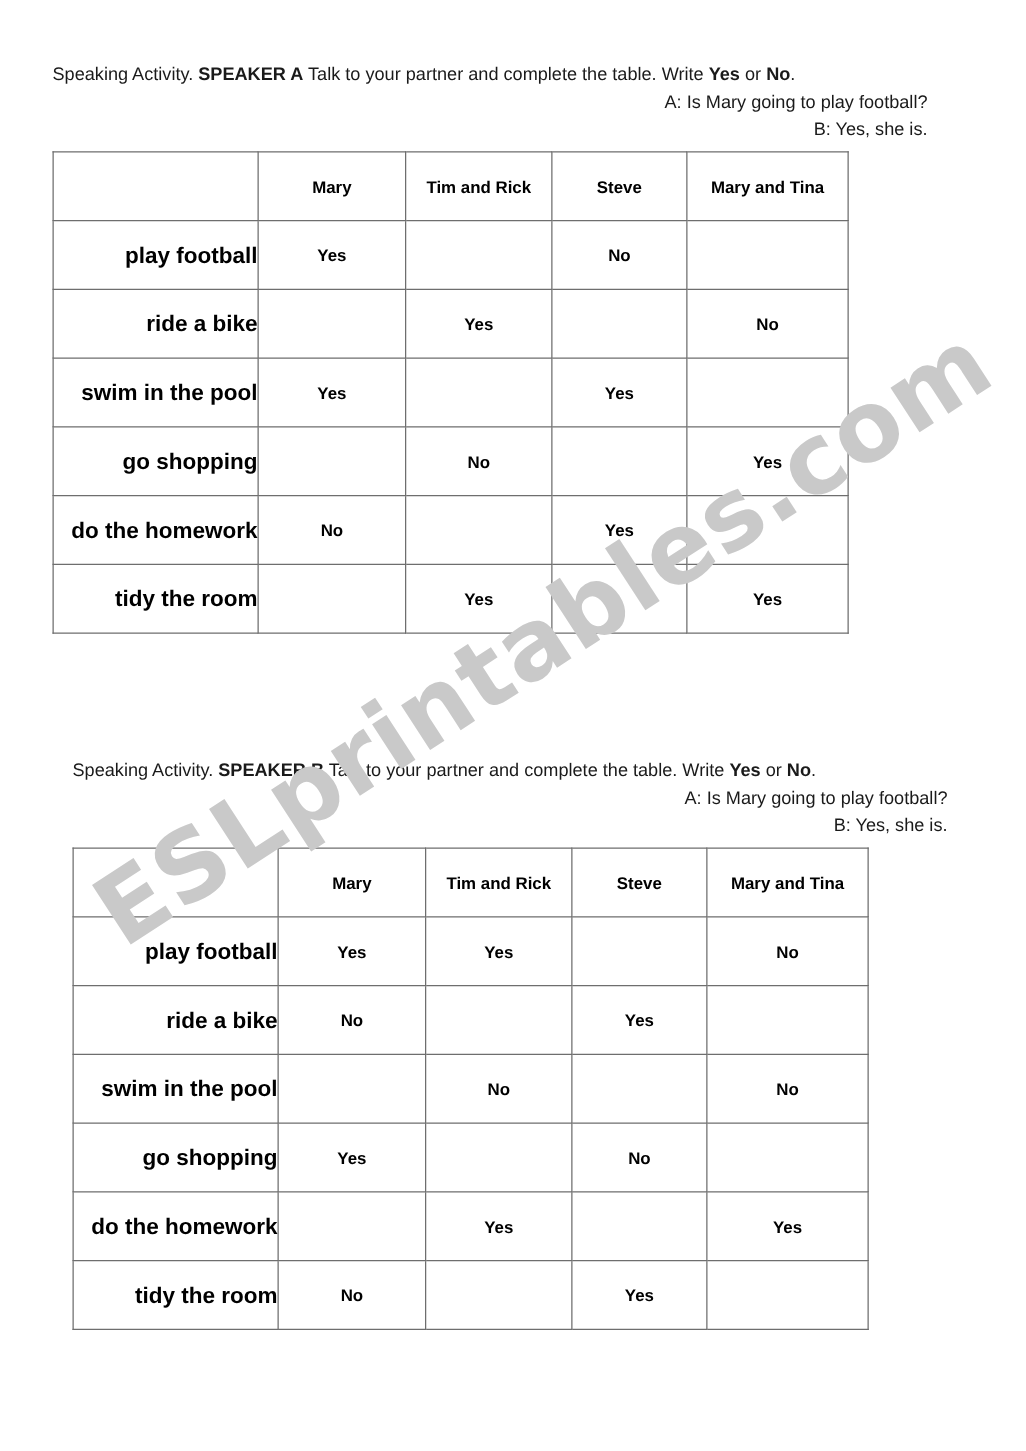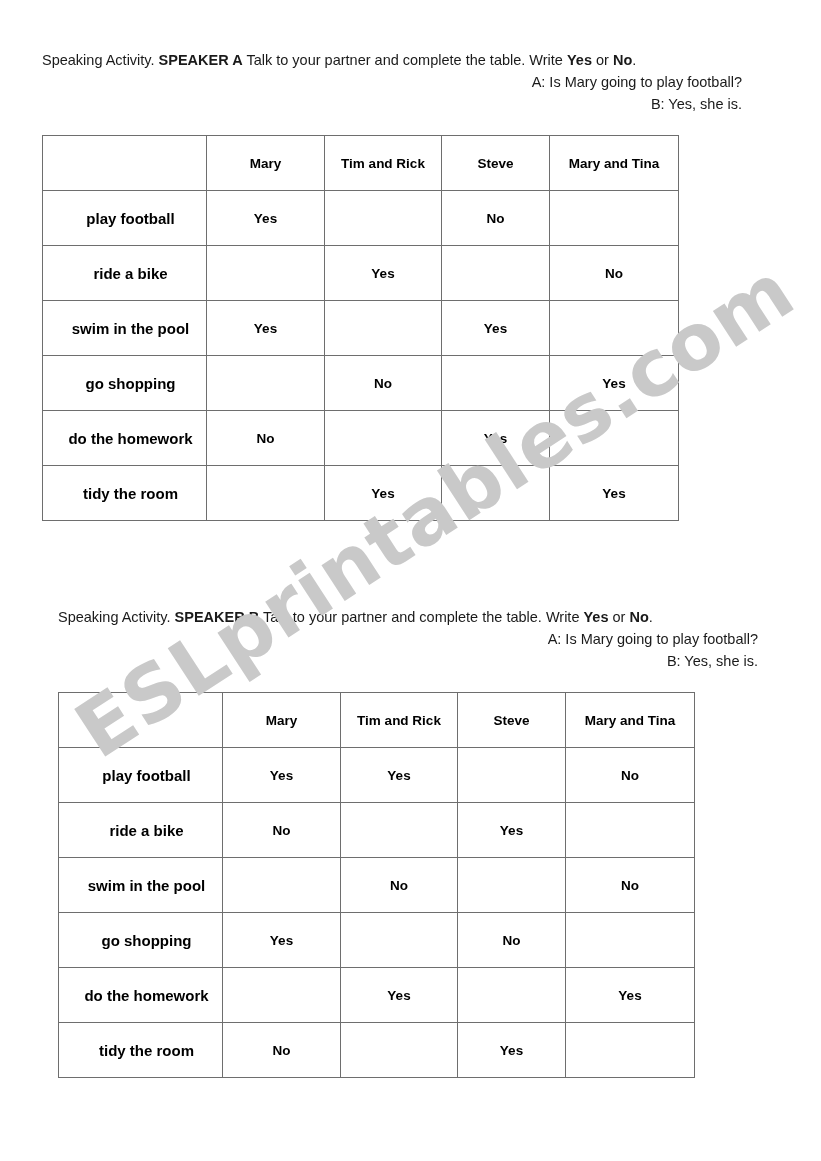--- a/index.html
+++ b/index.html
@@ -77,21 +77,21 @@
     font-size: 14.5px;
     line-height: 22px;
     color: #1a1a1a;
     margin: 0;
     white-space: nowrap;
     text-align: right;
   }
 
   
   .grid-wrap {
-    margin-top: 20px;
+    margin-top: 6px;
     width: 636px;
   }
   table.grid {
     border-collapse: collapse;
     table-layout: fixed;
     width: 636px;
     background: transparent;
   }
   table.grid col.c0 { width: 164px; }
   table.grid col.c1 { width: 118px; }
@@ -107,23 +107,23 @@
     font-size: 13.5px;
     font-weight: bold;
     vertical-align: middle;
     text-align: center;
     background: transparent;
   }
   table.grid thead th {
     height: 54px;
   }
   table.grid .rowlabel {
-    text-align: center;
+    text-align: right;
     padding-left: 12px;
-    font-size: 15px;
+    font-size: 18px;
     font-weight: bold;
   }
   table.grid .blank-corner {
     border-top: 1px solid #6e6e6e;
   }
 </style>
 </head>
 <body>
 
 <div class="page">

